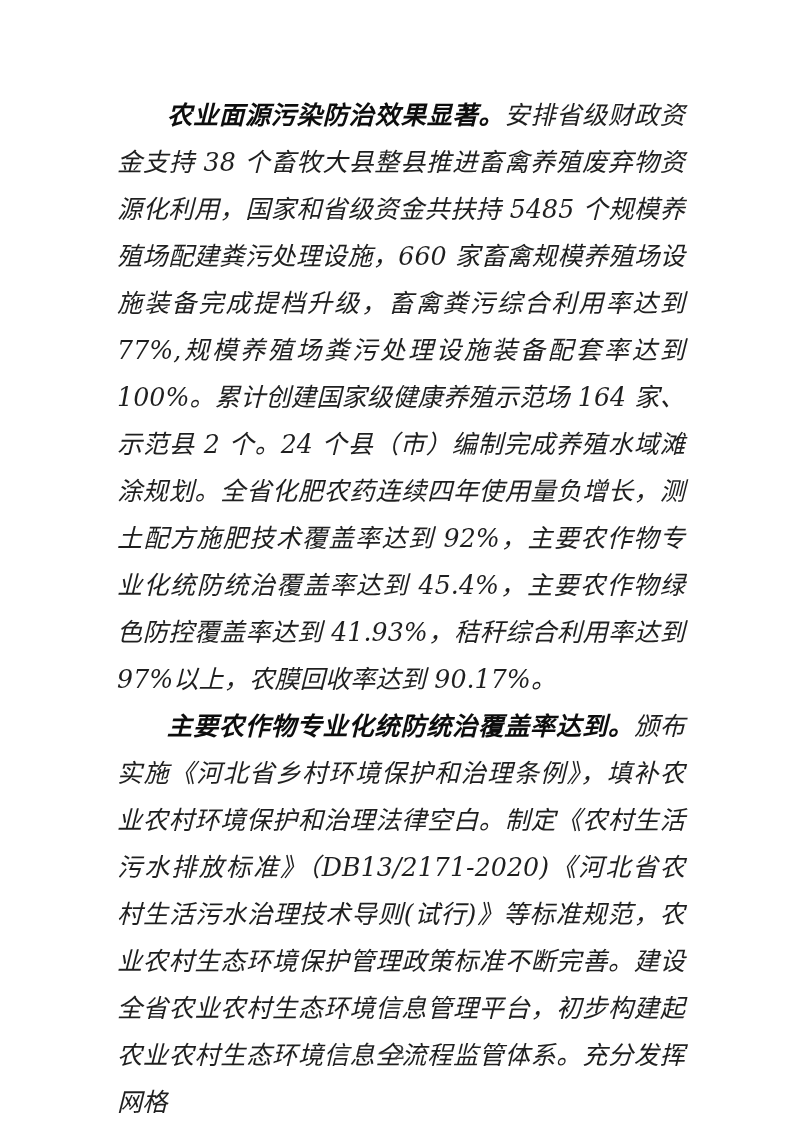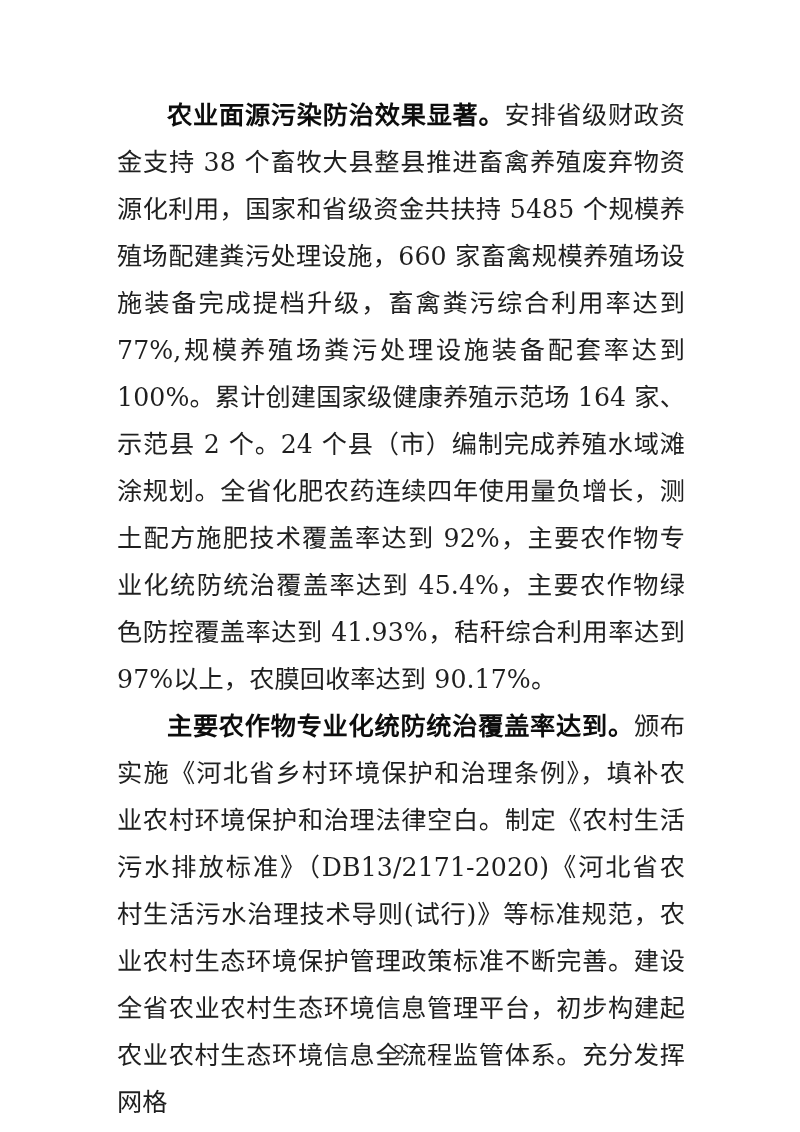--- a/index.html
+++ b/index.html
@@ -42,20 +42,21 @@
     font-weight: 400;
     -webkit-font-smoothing: antialiased;
   }
 
   .para + .para {
     margin-top: 0;
   }
 
   .para.indent {
     text-indent: 50px;
+    font-style: italic;
   }
 
   .lead {
     font-weight: 700;
     letter-spacing: 0.2px;
     color: #0d0d0d;
   }
 
   
   .para.wide-fit {

